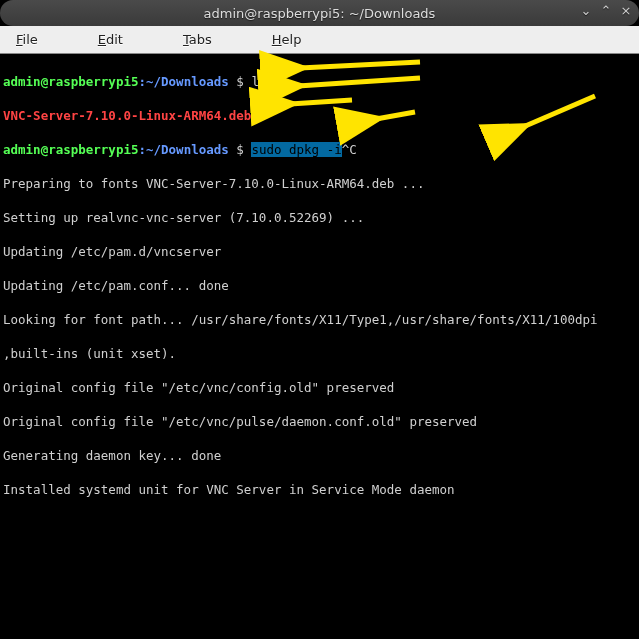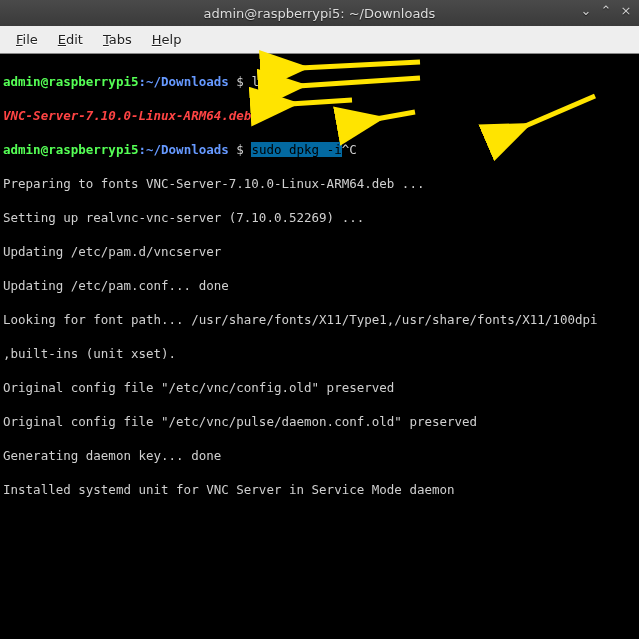--- a/index.html
+++ b/index.html
@@ -16,20 +16,21 @@
   height: 26px;
   background: linear-gradient(#4a4a4a, #3a3a3a);
   display: flex;
   align-items: center;
   justify-content: center;
   position: relative;
   color: #ddd;
   font-family: "DejaVu Sans", sans-serif;
   font-size: 13px;
   text-shadow: 0 1px 1px rgba(0,0,0,0.6);
+  border-radius: 13px;
 }
 .titlebar .controls {
   position: absolute;
   right: 6px;
   top: 3px;
   display: flex;
   gap: 6px;
 }
 .titlebar .controls span {
   color: #ccc;
@@ -40,20 +41,21 @@
 }
 .menubar {
   height: 28px;
   background: #eeeeee;
   display: flex;
   align-items: center;
   padding: 0 6px;
   border-bottom: 1px solid #888;
   font-family: "DejaVu Sans", sans-serif;
   font-size: 13px;
+  gap: 40px;
 }
 .menubar .menu {
   padding: 4px 10px;
   color: #222;
   text-shadow: 0 1px 0 #fff;
   cursor: pointer;
 }
 .menubar .menu u { text-decoration: underline; }
 .terminal {
   background: #000;
@@ -61,21 +63,21 @@
   line-height: 17px;
   white-space: pre;
   color: #d0d0d0;
   letter-spacing: 0;
 }
 .prompt-user { color: #55ff55; font-weight: bold; }
 .prompt-tilde { color: #6699ff; font-weight: bold; }
 .prompt-path { color: #6699ff; font-weight: bold; }
 .prompt-dollar { color: #d0d0d0; }
 .cmd { color: #d0d0d0; }
-.file-deb { color: #ff4444; font-weight: bold; font-style: italic; }
+.file-deb { color: #ff4444; font-weight: bold; }
 .sel { background: #0369a1; color: #000; }
 .annotation-layer {
   position: absolute;
   left: 0; top: 0;
   pointer-events: none;
 }
 .annotation-layer svg { display: block; }
 </style>
 </head>
 <body>

